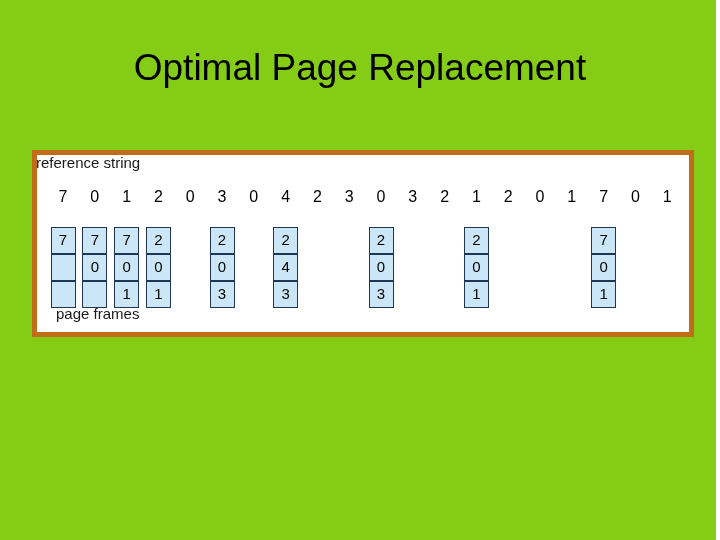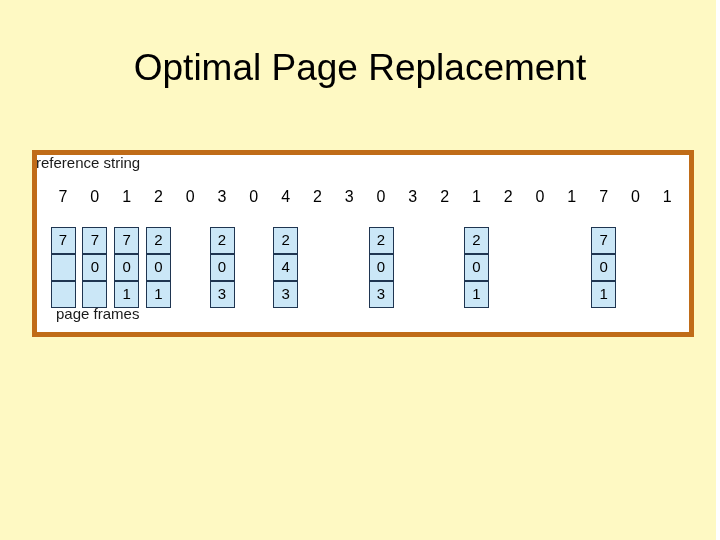--- a/index.html
+++ b/index.html
@@ -12,21 +12,21 @@
     height: 540px;
     overflow: hidden;
     font-family: "Liberation Sans", sans-serif;
     position: relative;
   }
   #slide {
     position: absolute;
     left: 0; top: 0;
     width: 716px;
     height: 540px;
-    background: #fef9c3;
+    background: #84cc16;
   }
   #slide-title {
     position: absolute;
     left: 0;
     top: 46px;
     width: 720px;
     text-align: center;
     font-size: 37px;
     font-weight: normal;
     color: #000000;

